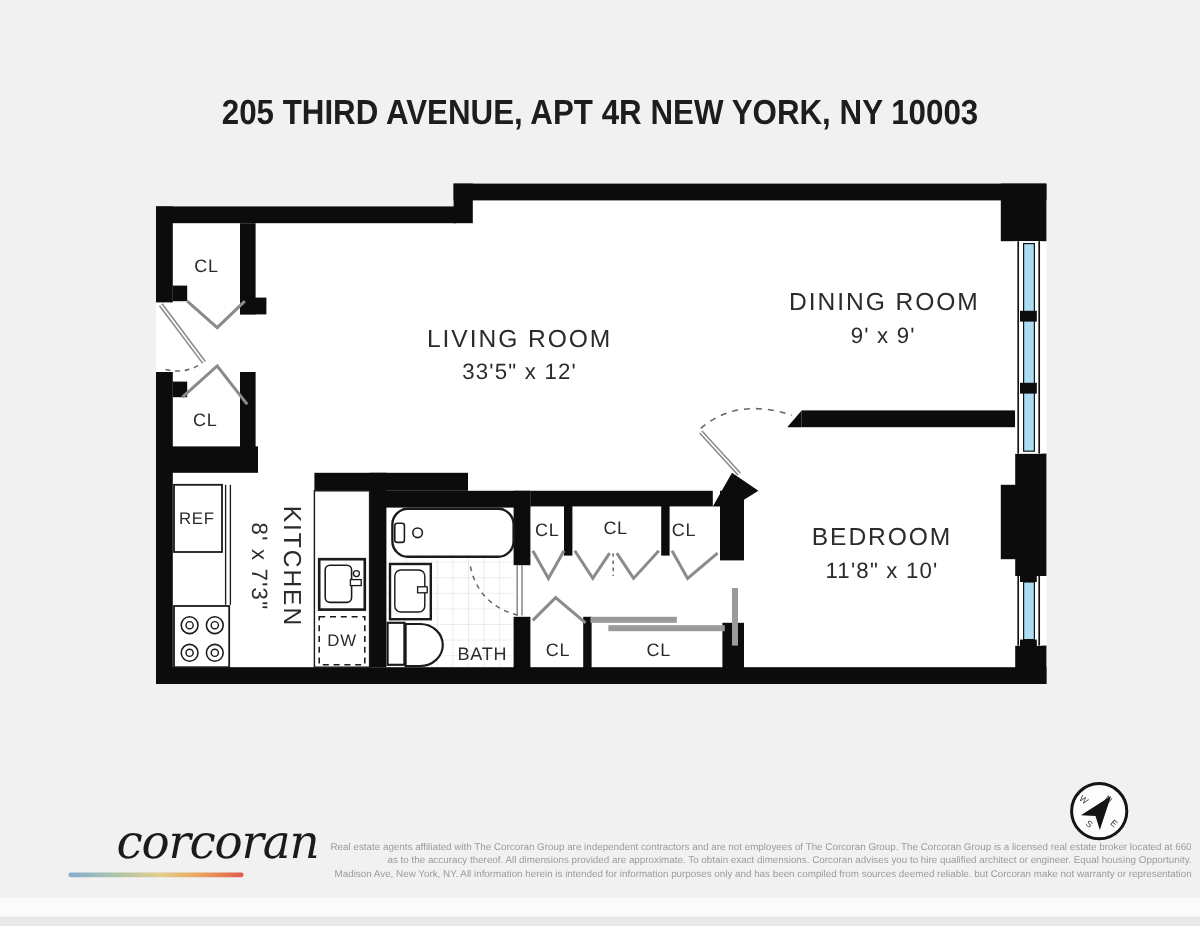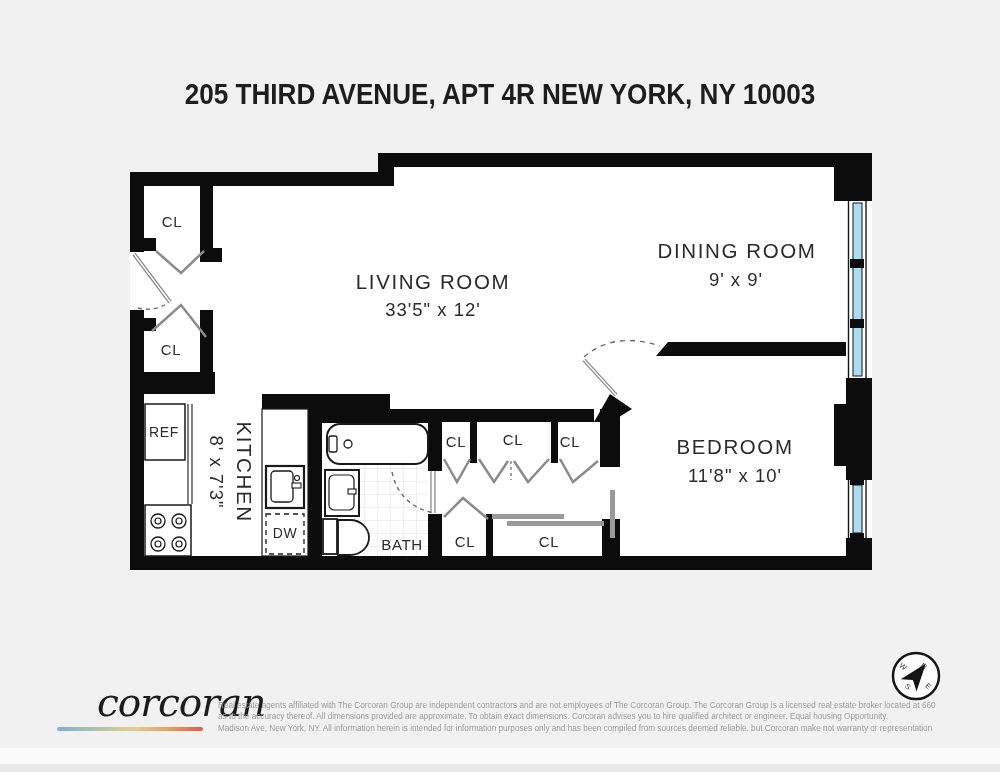--- a/index.html
+++ b/index.html
@@ -16,21 +16,21 @@
   .tiny-label{font-size:14px;letter-spacing:.6px;}
   .mid{text-anchor:middle;}
   .compass-letter{font-size:7.5px;fill:#3a3a3a;letter-spacing:0;}
   .footer-logo{position:absolute;left:57px;top:684px;width:146px;text-align:center;}
   .footer-logo .word{font-family:"DejaVu Serif",serif;font-style:italic;font-size:39px;
                      line-height:38px;color:#1b1b1b;letter-spacing:-1px;margin-left:40px;}
   .footer-logo .bar{margin-top:5px;height:4px;border-radius:2px;
       background:linear-gradient(90deg,#85aed2 0%,#aec4a6 28%,#e3cf8f 52%,#eaa45e 75%,#e05a4a 100%);}
   .disclaimer{position:absolute;left:218px;top:700px;width:775px;
               font-size:8.2px;line-height:11.3px;color:#9b9b9b;}
-  .disclaimer div{white-space:nowrap;}
+  .disclaimer div{white-space:nowrap;text-align:right;}
   .bottom-strip{position:absolute;left:0;bottom:0;width:1000px;height:16px;background:#fbfbfb;}
 </style>
 </head>
 <body>
 
 <div class="canvas">
 
   <div class="title">205 THIRD AVENUE, APT 4R NEW YORK, NY 10003</div>
 
   <svg class="plan" width="1000" height="772" viewBox="0 0 1000 772">

